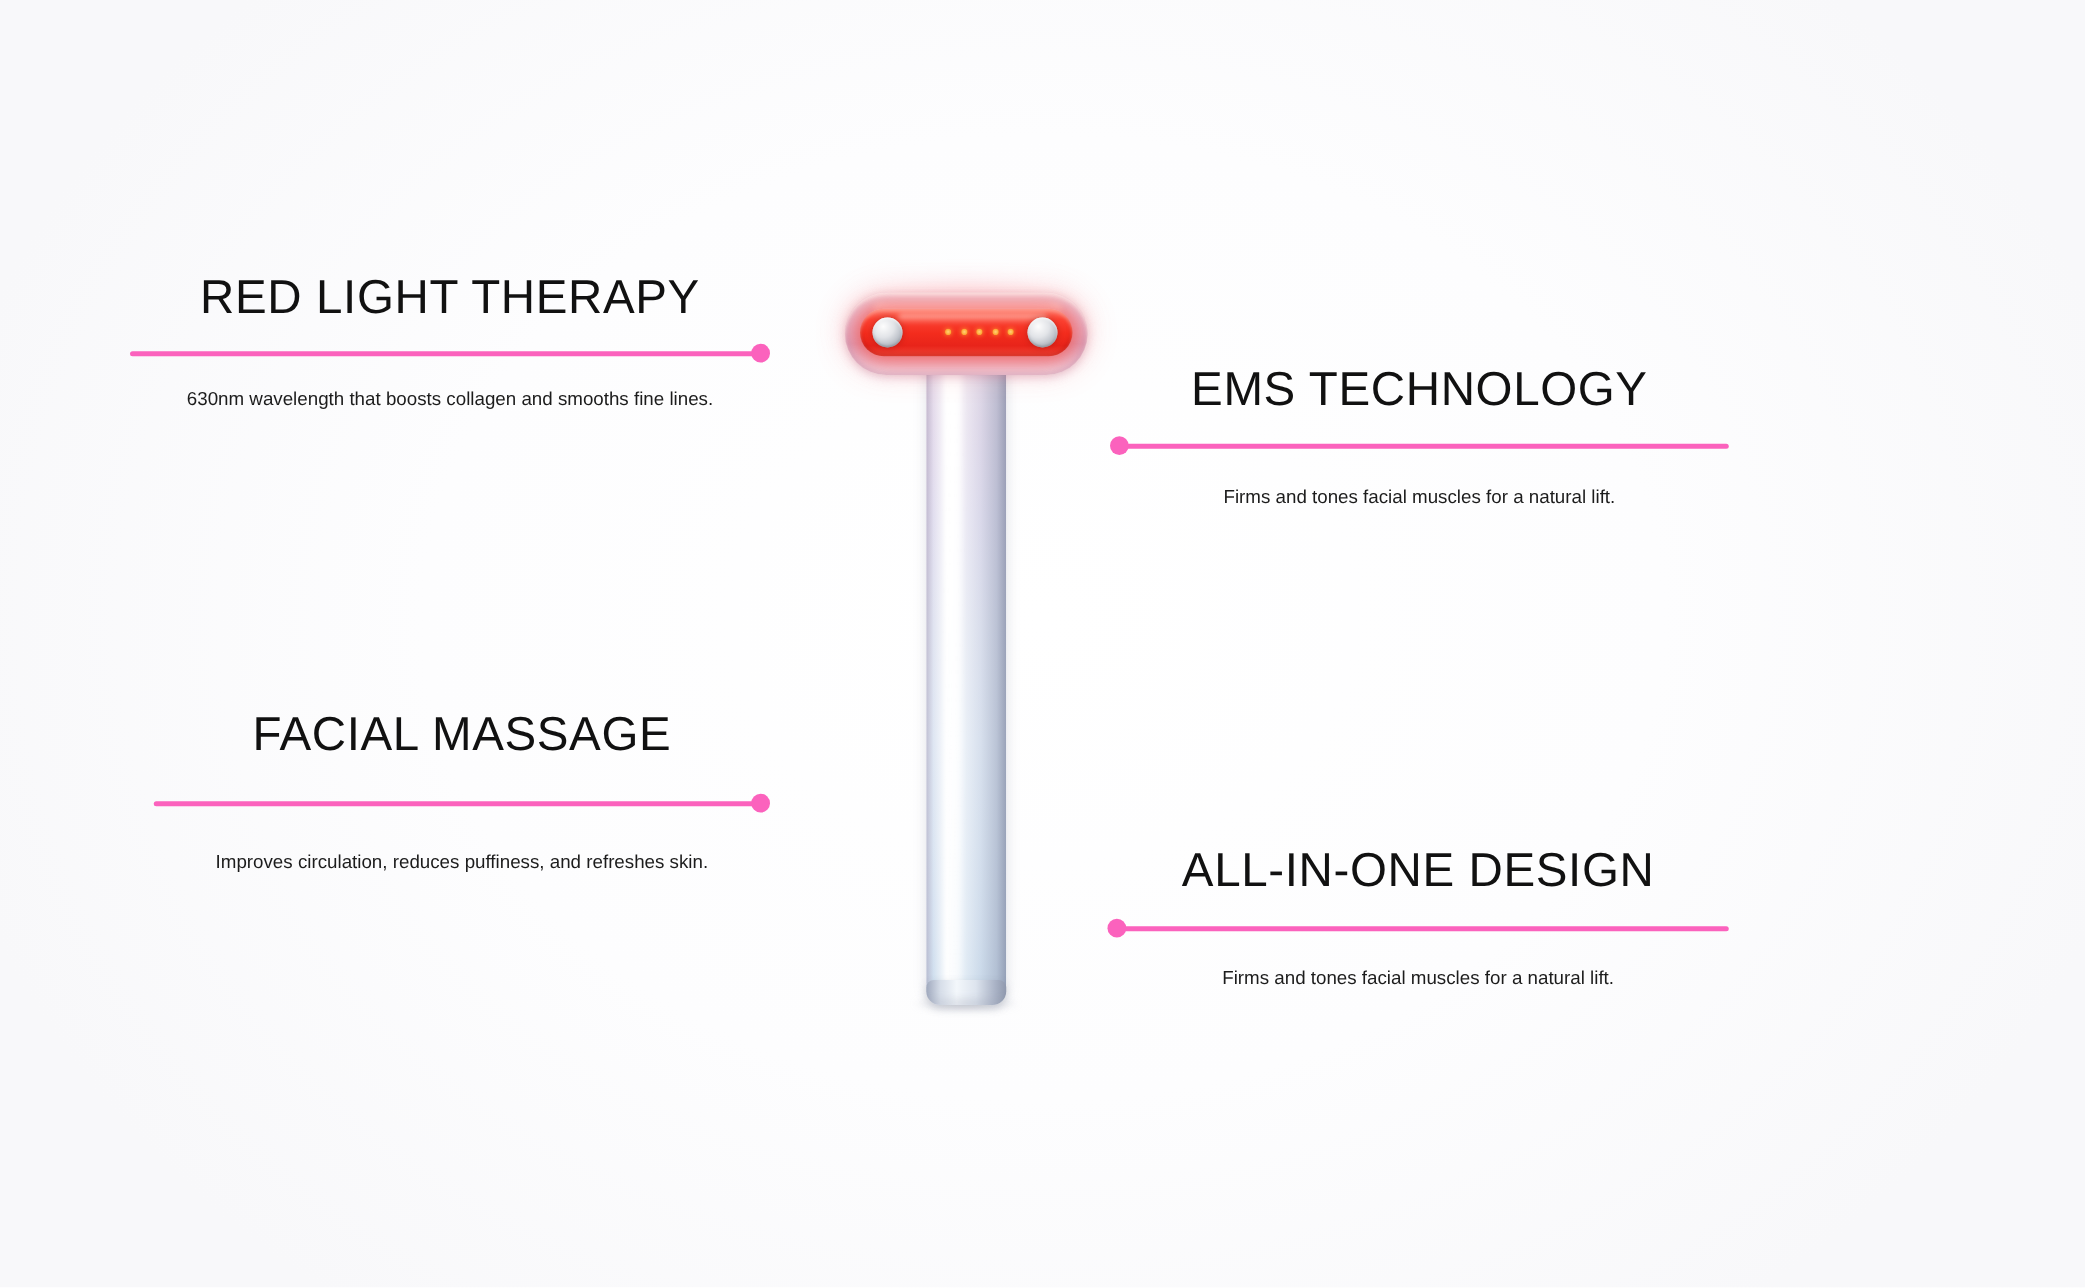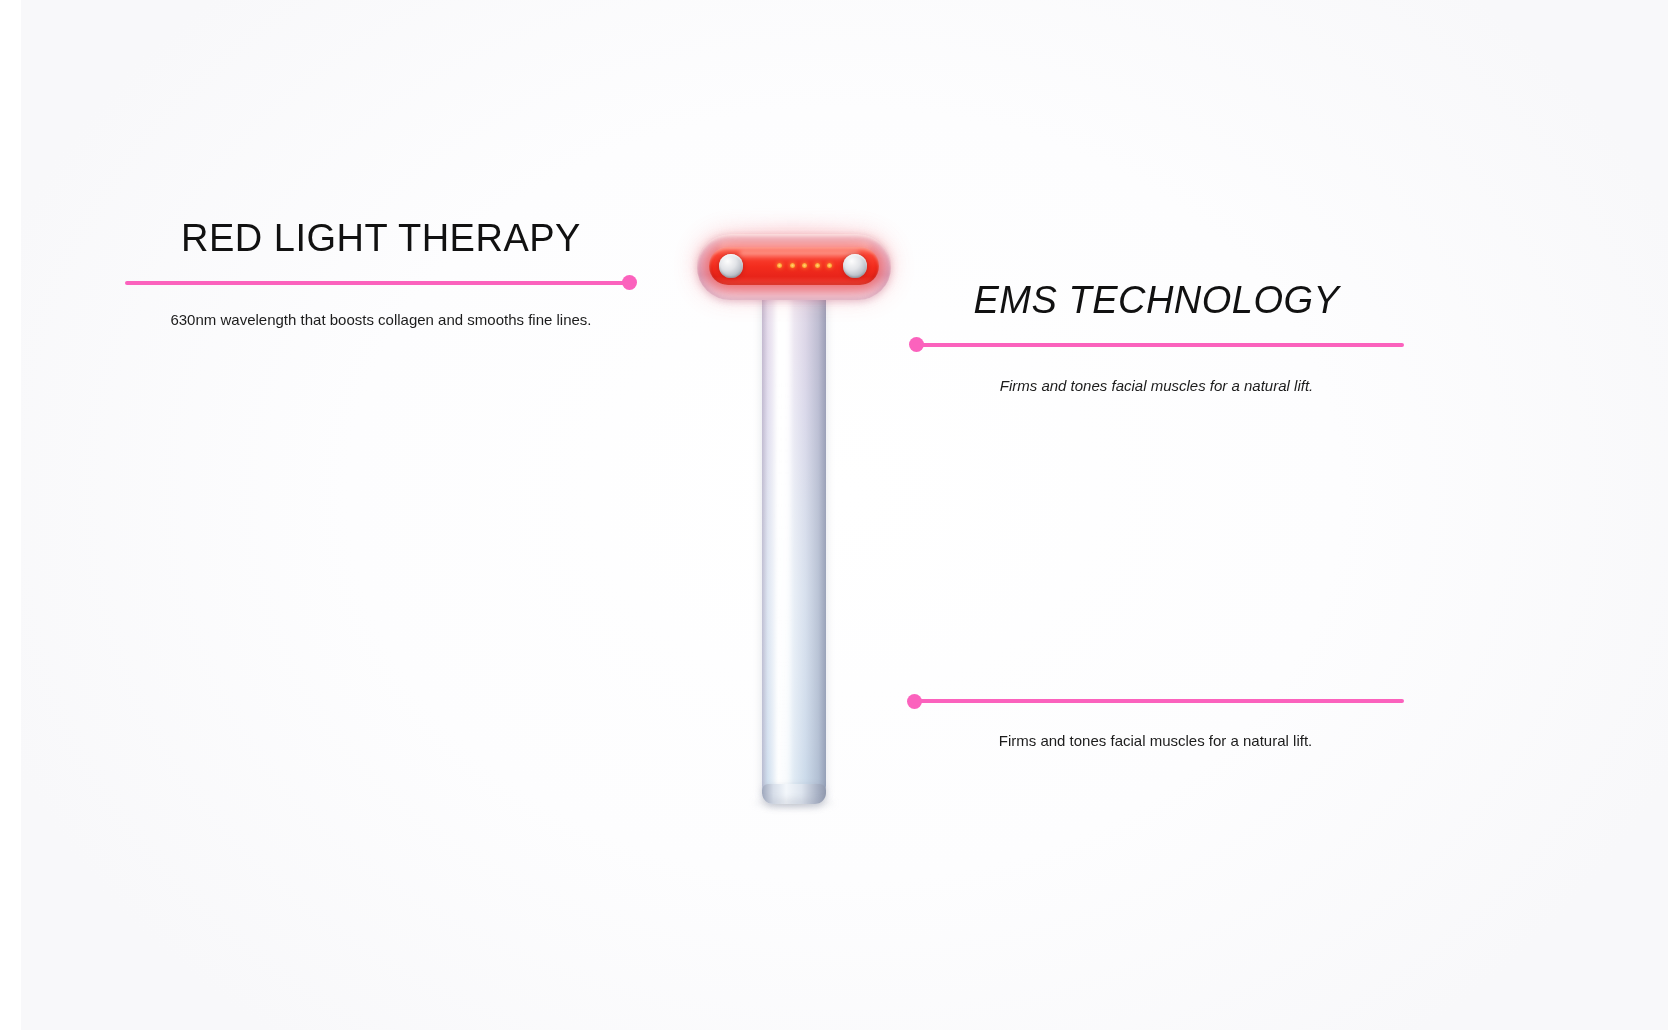--- a/index.html
+++ b/index.html
@@ -8,21 +8,20 @@
     font-family: "Liberation Sans", sans-serif;
     background: #ffffff;
     position: relative;
     overflow: hidden;
   }
   .canvas {
     position:absolute; inset:0;
     background:
       radial-gradient(ellipse 900px 700px at 50% 48%, #ffffff 0%, #fdfdfe 55%, #f8f8fa 100%),
       linear-gradient(120deg,#fbfbfc 0%,#ffffff 40%,#f9f9fb 100%);
-    margin-left: 21px;
   }
 
   
   .feature { position:absolute; }
   .feature .title {
     font-size: 38px;
     font-weight: 400;
     letter-spacing: 0.5px;
     color: #111111;
     white-space: nowrap;
@@ -52,21 +51,21 @@
   .left .rule .dot { right:0; }
 
   
   .right { text-align:center; }
   .right .rule .bar { left:8px; right:0; }
   .right .rule .dot { left:0; }
 
   
   #f-red   { left:104px;  top:218px; width:512px; }
   #f-mass  { left:123px;  top:568px; width:493px; }
-  #f-ems   { left:888px;  top:280px; width:495px;font-style:italic; }
+  #f-ems   { left:888px;  top:292px; width:495px; }
   #f-all   { left:886px;  top:677px; width:497px; }
 
   #f-red  .rule { margin-top:12px; margin-bottom:14px; }
   #f-mass .rule { margin-top:22px; margin-bottom:24px; }
   #f-ems  .rule { margin-top:12px; margin-bottom:18px; }
   #f-all  .rule { margin-top:13px; margin-bottom:17px; }
 
   
   #device {
     position:absolute;
@@ -215,31 +214,40 @@
 
   <div class="feature left" id="f-red">
     <div class="title">RED LIGHT THERAPY</div>
     <div class="rule">
       <span class="bar"></span>
       <span class="dot"></span>
     </div>
     <div class="desc">630nm wavelength that boosts collagen and smooths fine lines.</div>
   </div>
 
+  <div class="feature left" id="f-mass">
+    <div class="title">FACIAL MASSAGE</div>
+    <div class="rule">
+      <span class="bar"></span>
+      <span class="dot"></span>
+    </div>
+    <div class="desc">Improves circulation, reduces puffiness, and refreshes skin.</div>
+  </div>
 
   <div class="feature right" id="f-ems">
     <div class="title">EMS TECHNOLOGY</div>
     <div class="rule">
       <span class="bar"></span>
       <span class="dot"></span>
     </div>
     <div class="desc">Firms and tones facial muscles for a natural lift.</div>
   </div>
 
   <div class="feature right" id="f-all">
+    <div class="title">ALL-IN-ONE DESIGN</div>
     <div class="rule">
       <span class="bar"></span>
       <span class="dot"></span>
     </div>
     <div class="desc">Firms and tones facial muscles for a natural lift.</div>
   </div>
 
   <div id="device">
     <div class="head-glow"></div>
 

